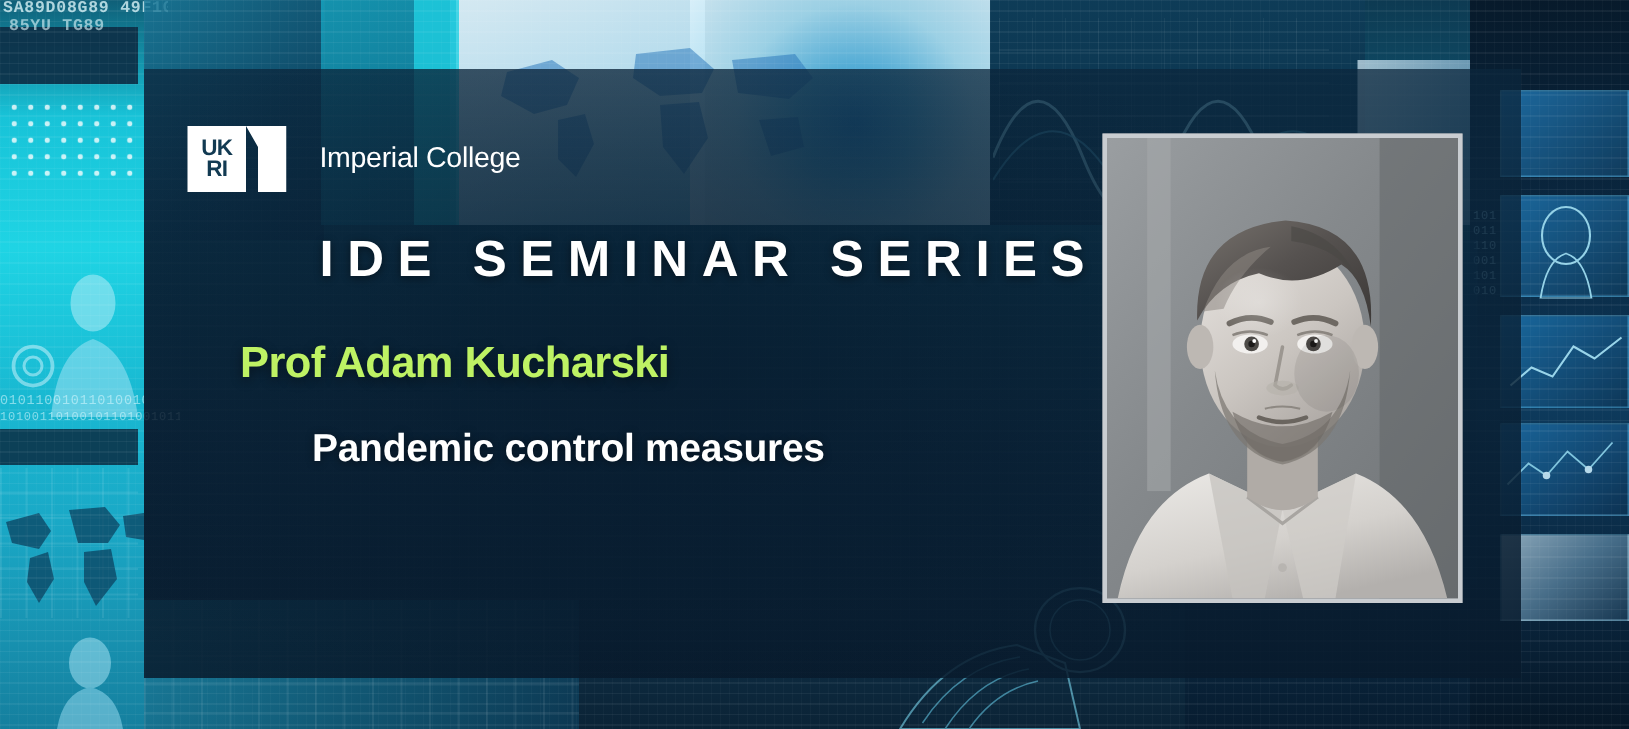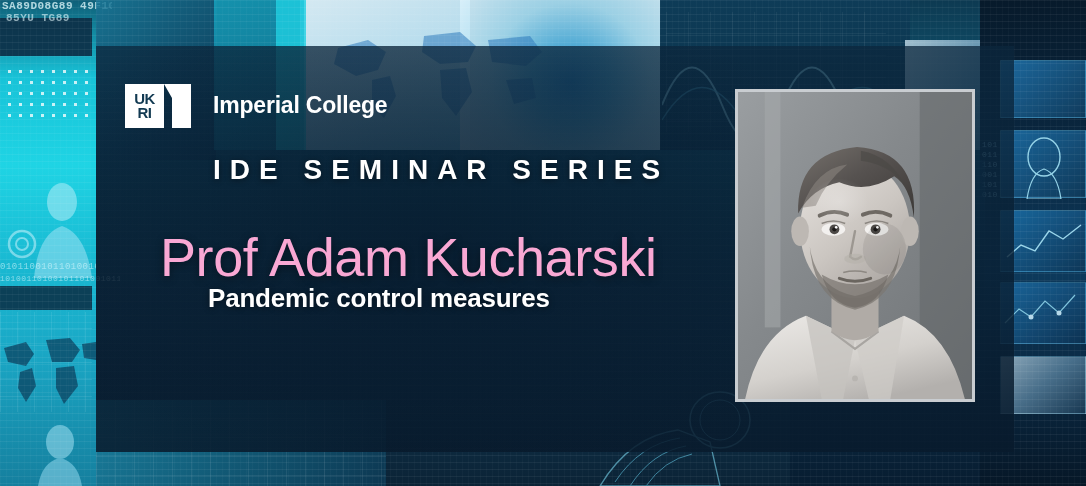--- a/index.html
+++ b/index.html
@@ -59,27 +59,27 @@
   .logos{position:absolute;left:125px;top:84px;display:flex;align-items:center;gap:0px;z-index:12;}
   .ukri{position:relative;width:66px;height:44px;display:flex;align-items:center;}
   .ukri-box{width:40px;height:44px;background:#ffffff;display:flex;flex-direction:column;
     align-items:center;justify-content:center;line-height:.93;}
   .ukri-box span{color:#123a52;font-weight:bold;font-size:15px;letter-spacing:-.5px;
     font-family:"Liberation Sans",sans-serif;display:block;}
   .ukri-tri{width:27px;height:44px;position:relative;}
   .ukri-tri svg{display:block;}
   .mrc{margin-left:10px;color:#ffffff;font-size:9.5px;font-weight:bold;line-height:1.32;
     letter-spacing:.1px;}
-  .imperial{margin-left:22px;color:#ffffff;font-size:23px;font-weight:bold;line-height:1.12;
+  .imperial{margin-left:22px;color:#ffffff;font-size:19px;font-weight:normal;line-height:1.12;
     letter-spacing:-.2px;}
 
   
-  .series{position:absolute;left:213px;top:154px;color:#ffffff;font-size:28px;font-weight:bold;
+  .series{position:absolute;left:213px;top:154px;color:#ffffff;font-size:34px;font-weight:bold;
     letter-spacing:9px;z-index:12;text-shadow:0 1px 6px rgba(0,0,0,.45);}
-  .speaker{position:absolute;left:160px;top:226px;color:#f9a8d4;font-size:54px;font-weight:normal;
+  .speaker{position:absolute;left:160px;top:226px;color:#bef264;font-size:29px;font-weight:bold;
     letter-spacing:-.4px;z-index:12;text-shadow:0 2px 8px rgba(0,0,0,.45);}
   .topic{position:absolute;left:208px;top:283px;color:#ffffff;font-size:26px;font-weight:bold;
     letter-spacing:-.2px;z-index:12;text-shadow:0 1px 6px rgba(0,0,0,.45);}
   .when{position:absolute;left:213px;top:371px;color:#ffffff;font-size:22px;font-weight:bold;
     letter-spacing:-.1px;z-index:12;text-shadow:0 1px 6px rgba(0,0,0,.45);}
 
   
   .portrait{position:absolute;left:735px;top:89px;width:240px;height:313px;z-index:13;
     border:3px solid #c9cdd1;background:#8e9296;overflow:hidden;}
   .portrait svg{display:block;width:100%;height:100%;}

